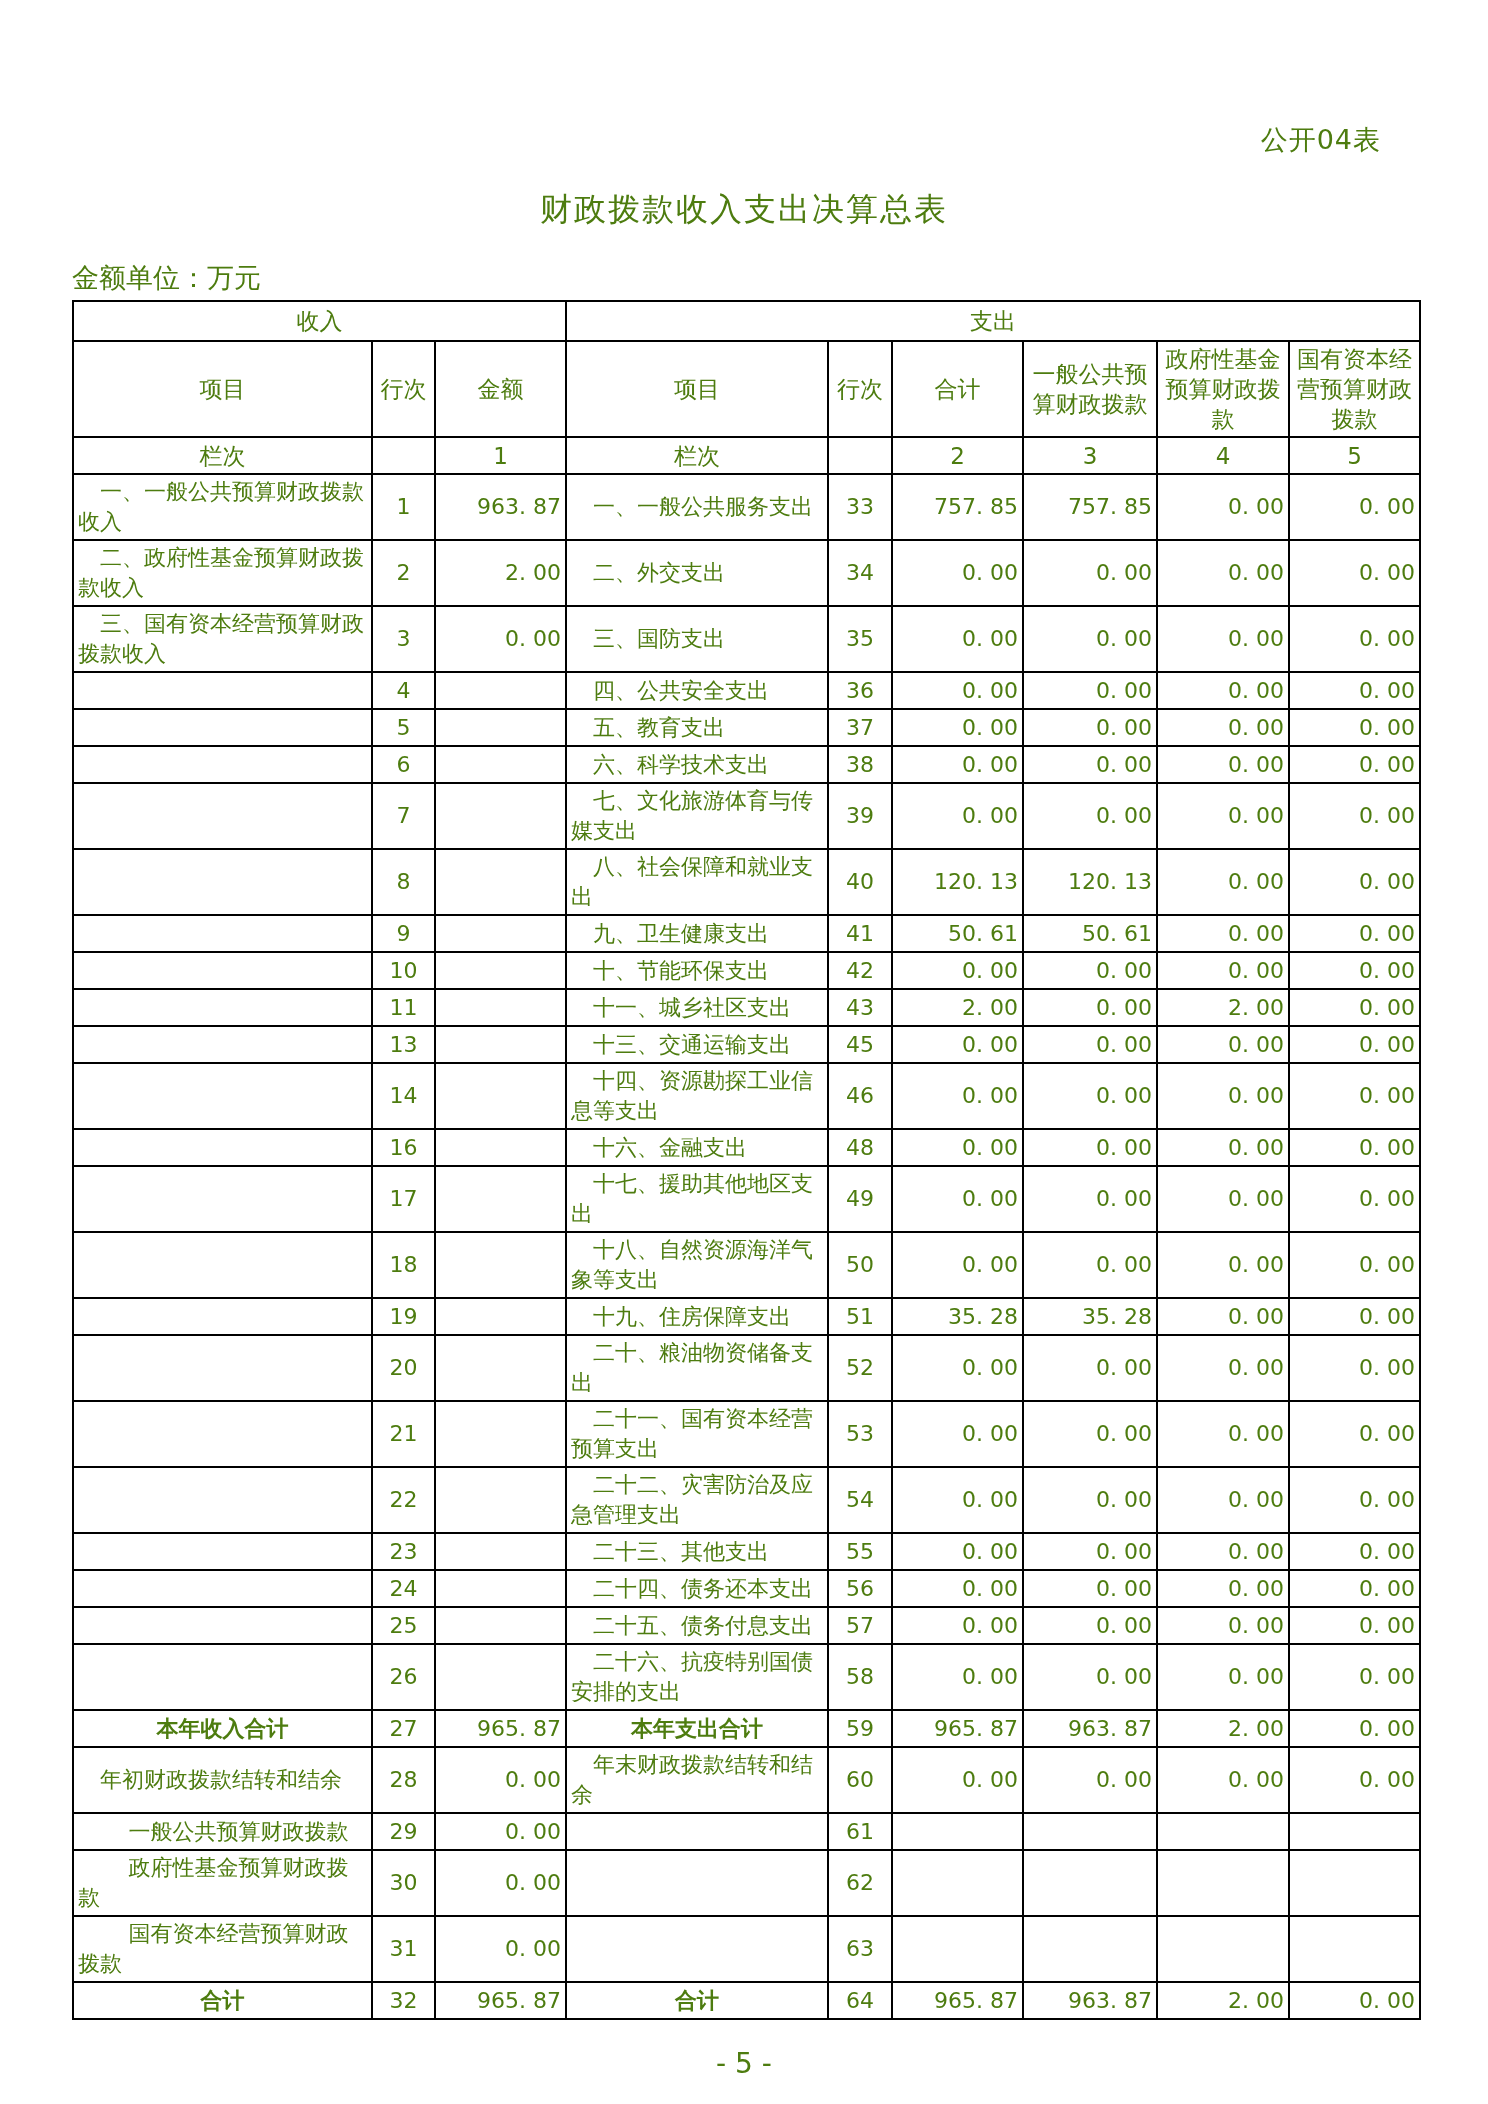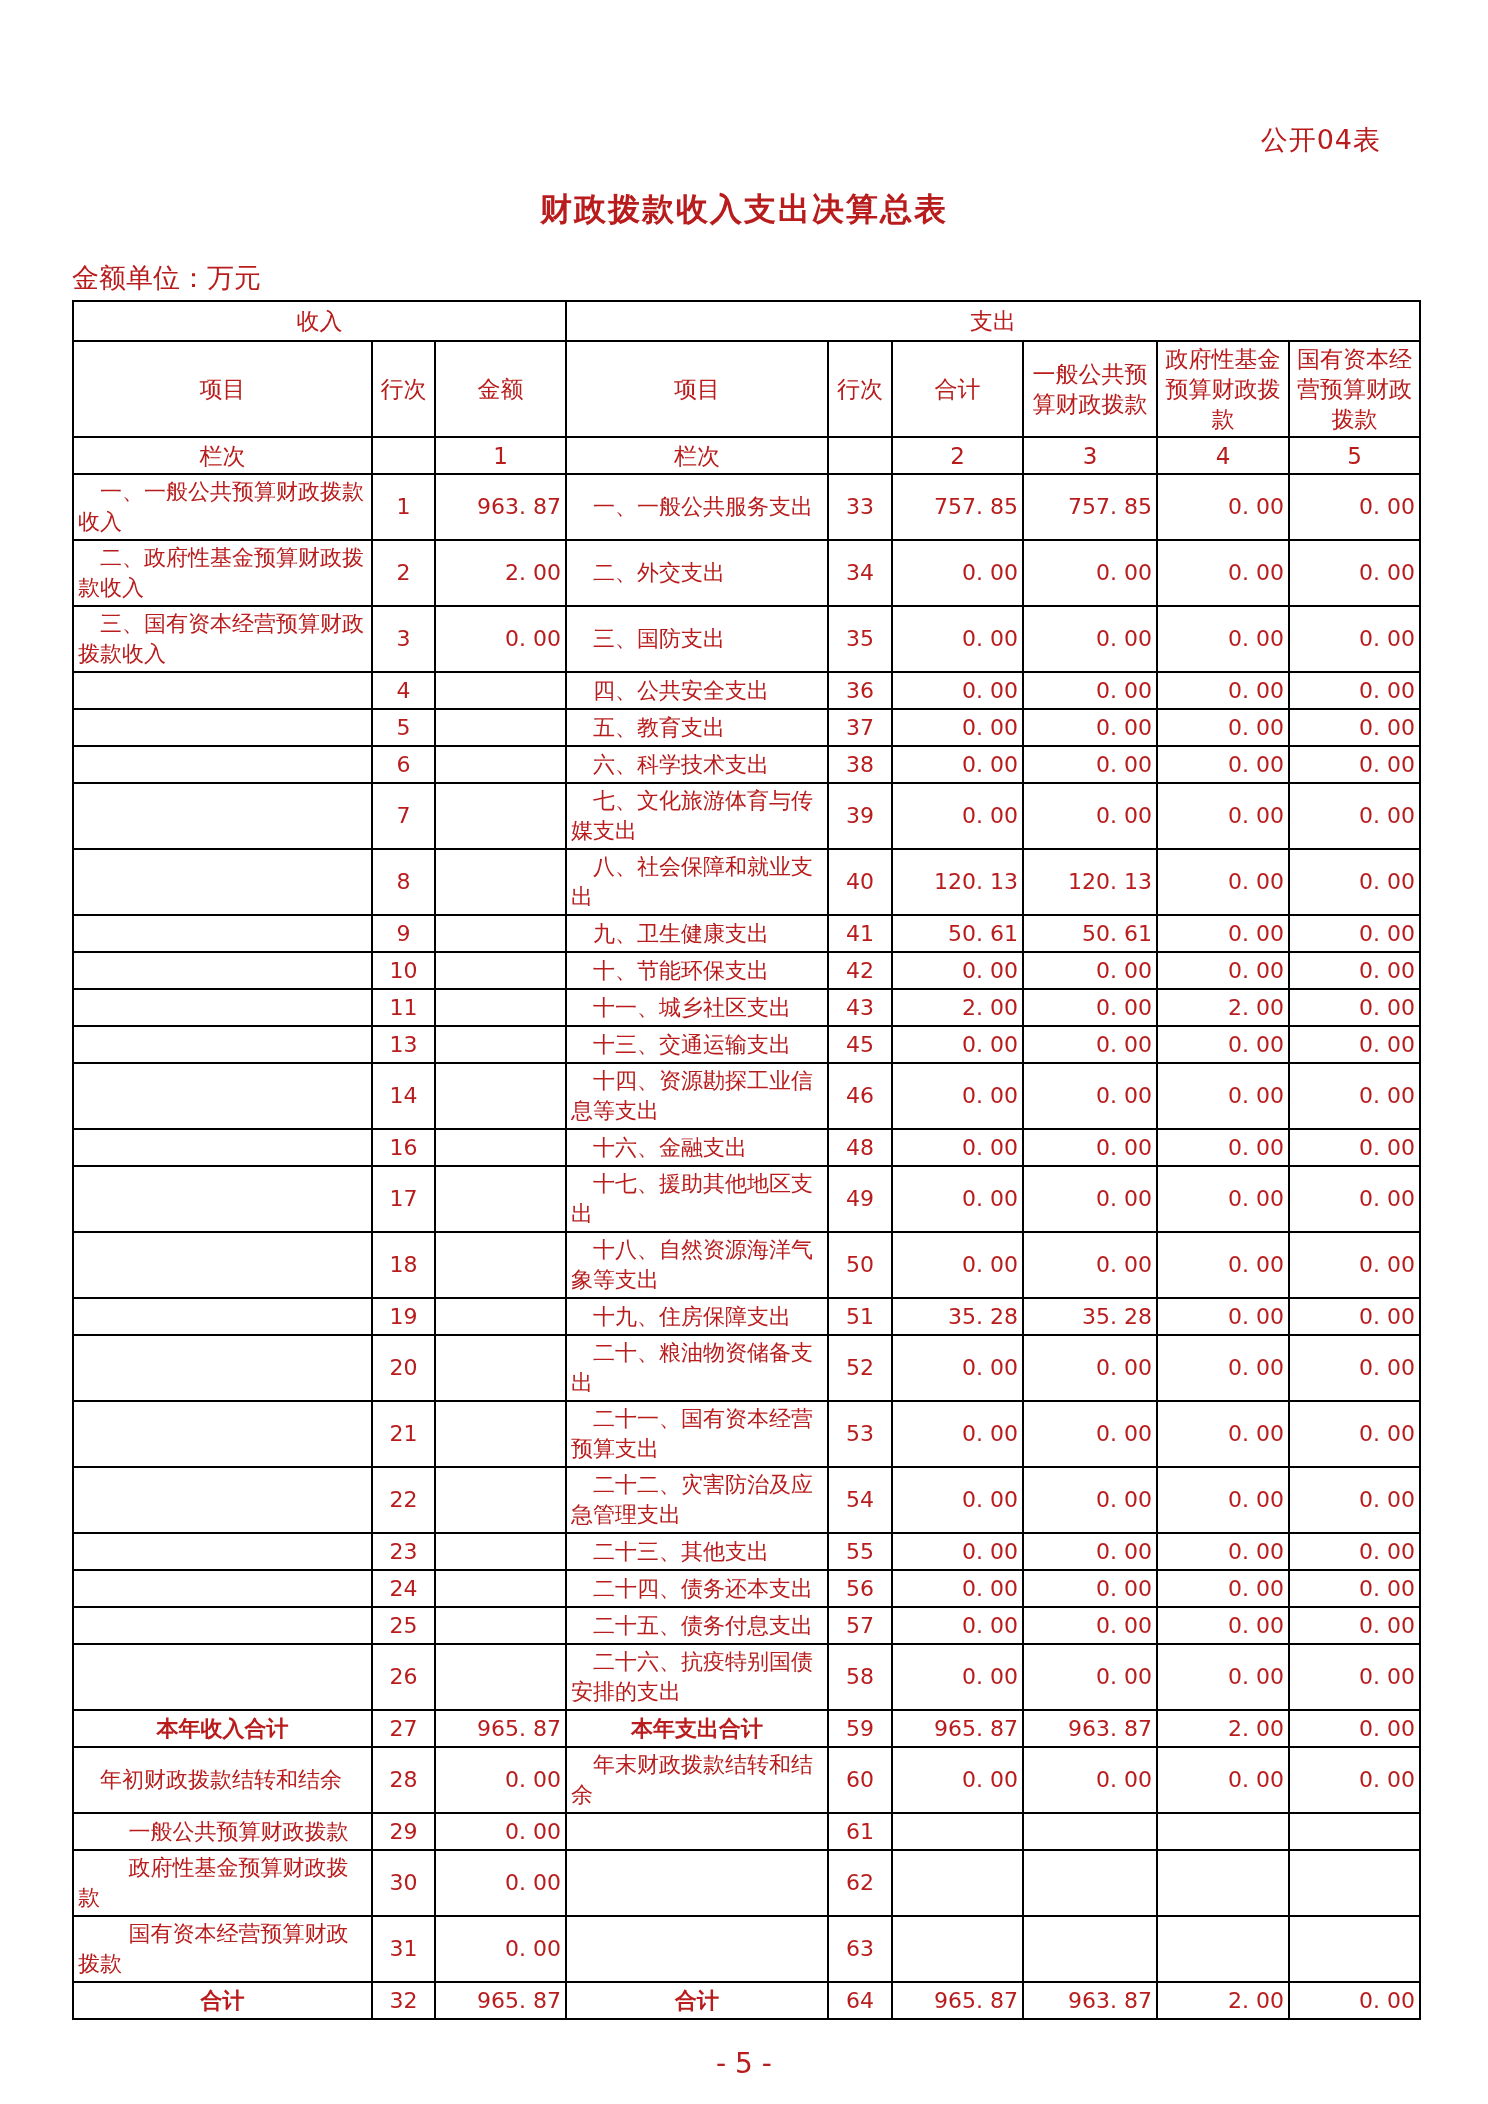--- a/index.html
+++ b/index.html
@@ -1,29 +1,29 @@
 <!DOCTYPE html>
 <html lang="zh"><head>
 <meta charset="utf-8">
 <style>
   html,body{margin:0;padding:0;background:#fff;}
   .page{
     position:relative;
     width:1488px;height:2104px;
-    background:#fff;color:#b91c1c;
+    background:#fff;color:#4d7c0f;
     font-family:"DejaVu Sans","Liberation Sans",sans-serif;
     overflow:hidden;
   }
   .doc-code{
     position:absolute;top:122px;right:107px;
     font-size:27px;letter-spacing:1px;
   }
   .doc-title{
     position:absolute;top:188px;left:0;width:100%;
-    text-align:center;font-size:32px;font-weight:bold;letter-spacing:2px;
+    text-align:center;font-size:32px;font-weight:normal;letter-spacing:2px;
   }
   .meta-row{
     position:absolute;top:260px;left:72px;width:1347px;
     display:flex;justify-content:space-between;
     font-size:27px;
   }
   .table-wrap{
     position:absolute;top:300px;left:72px;width:1351px;
   }
   table.fiscal{

